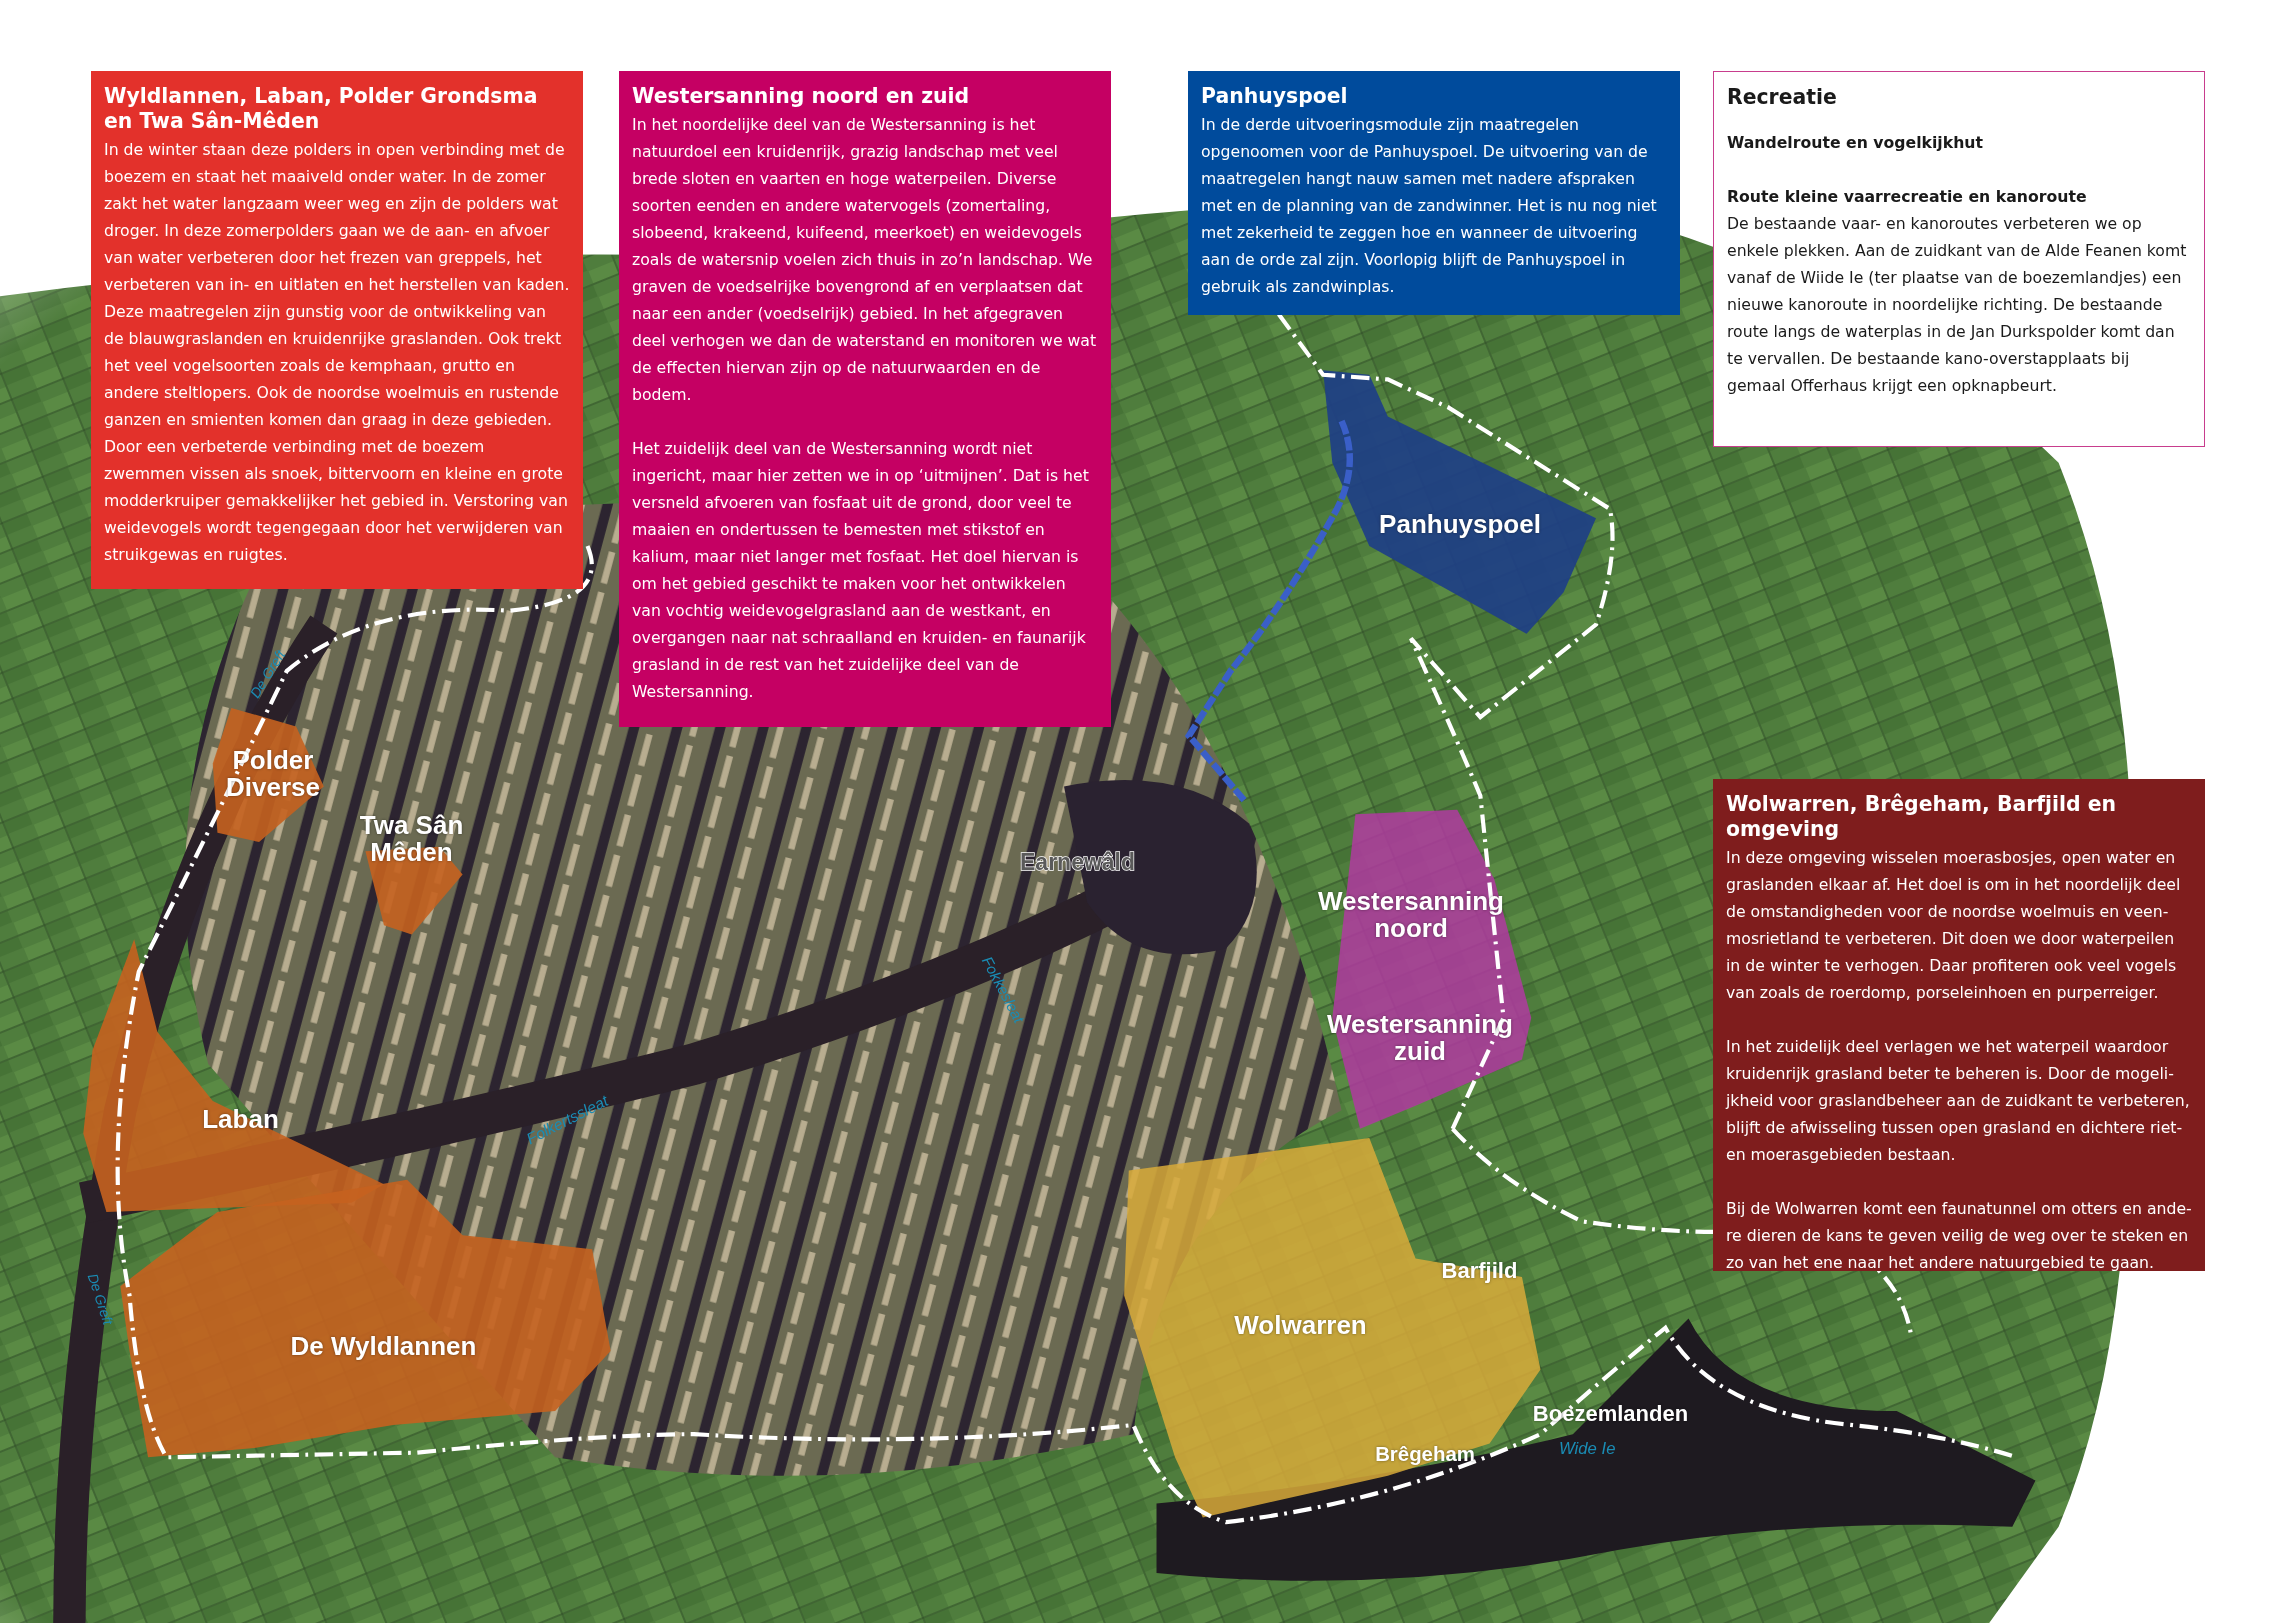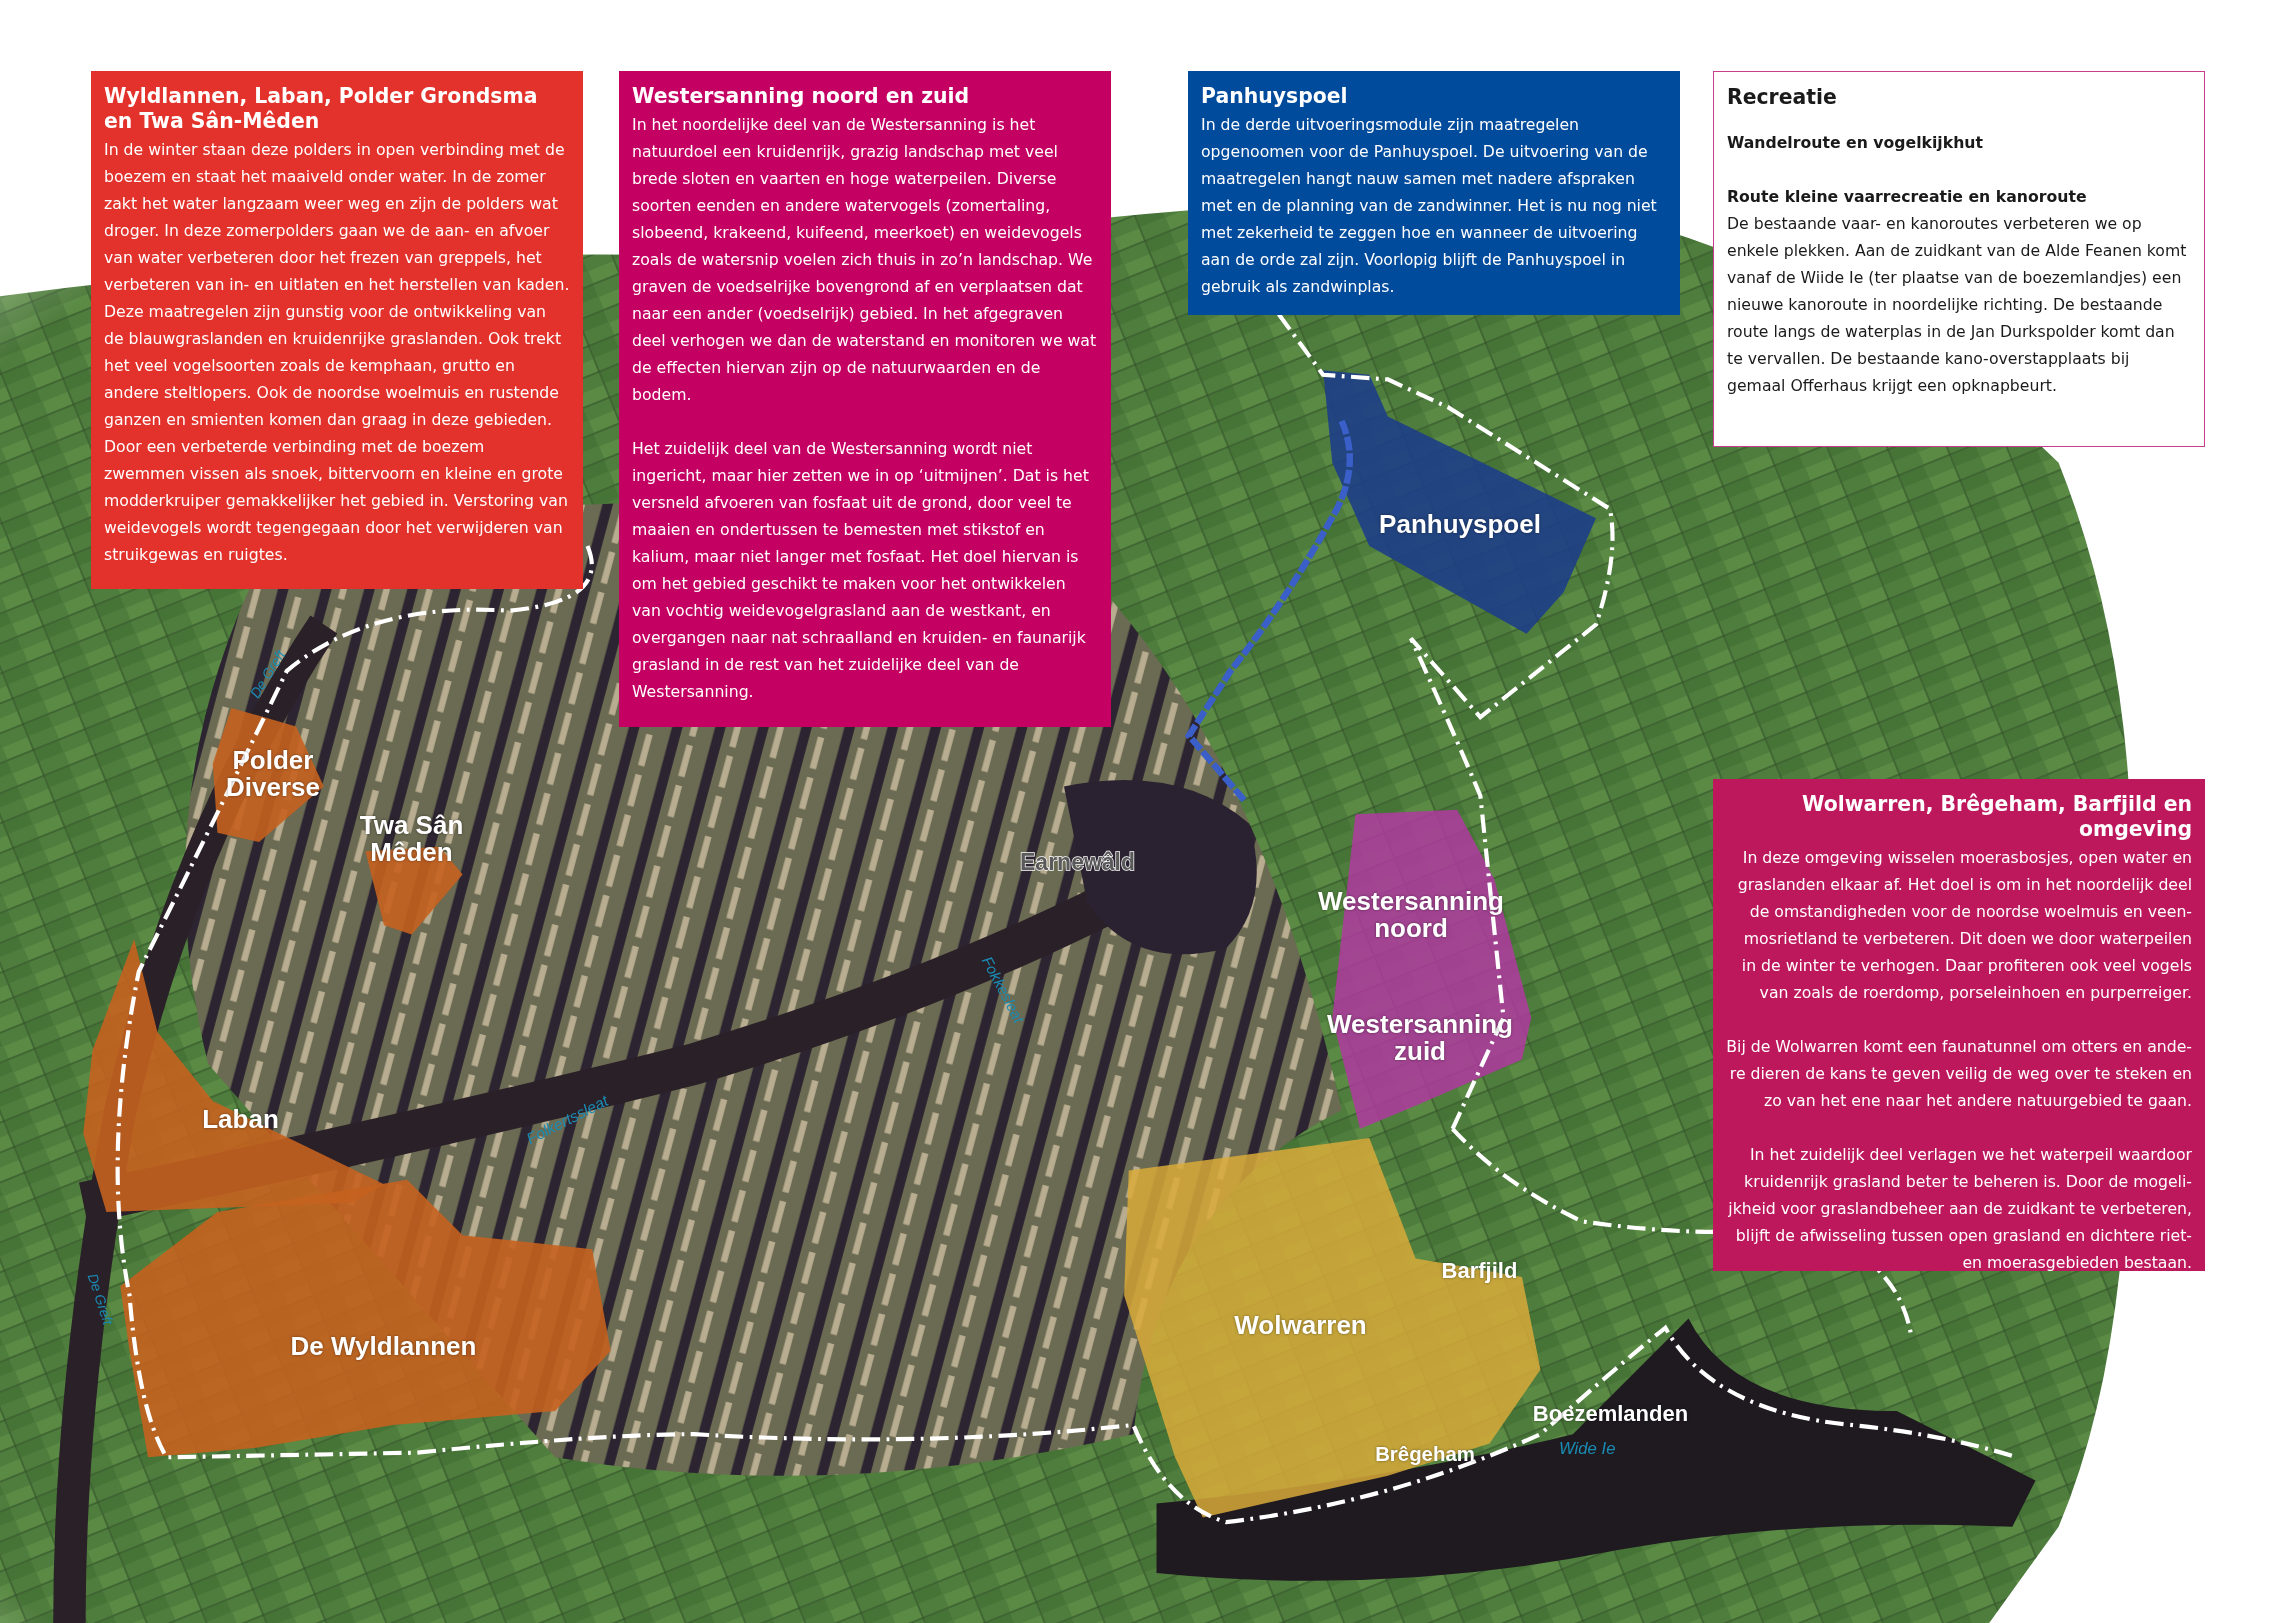--- a/index.html
+++ b/index.html
@@ -15,21 +15,21 @@
   .box h2 { margin:0 0 1.9px 0; font-size:20.4px; line-height:25px; font-weight:bold; }
   .box p { margin:0; font-size:15.7px; line-height:27px; }
   .box p + p { margin-top:27px; }
   .box h3 { margin:0; font-size:15.7px; line-height:27px; font-weight:bold; }
   .box-red { left:91px; top:71px; width:492px; height:518px; background:#e3312b; }
   .box-magenta { left:619px; top:71px; width:492px; height:656px; background:#c50063; }
   .box-blue { left:1188px; top:71px; width:492px; height:244px; background:#004b9c; }
   .box-white { left:1713px; top:71px; width:492px; height:376px; background:#ffffff; color:#1a1a1a; border:1.4px solid #c83d8d; }
   .box-white h2 { margin-bottom:18.5px; }
   .box-white .sec + .sec { margin-top:27px; }
-  .box-orange { left:1713px; top:779px; width:492px; height:492px; background:#be185d;text-align:right; }
+  .box-orange { left:1713px; top:779px; width:492px; height:492px; background:#7f1d1d; }
   .box-orange p { line-height:27px; }
   .lbl { position:absolute; color:#ffffff; font-weight:bold; font-family:"Liberation Sans", sans-serif; text-align:center; line-height:1.05; text-shadow:0 0 2.8px rgba(0,0,0,0.45); }
   .water { position:absolute; color:#1a8cb4; font-style:italic; font-family:"Liberation Sans", sans-serif; }
   .town { position:absolute; font-weight:bold; color:#5a5a5a; font-family:"Liberation Sans", sans-serif; -webkit-text-stroke:1.4px #ffffff; paint-order:stroke fill; }
 </style>
 </head>
 <body>
 
 <svg id="map" viewBox="0 0 4961 3508" xmlns="http://www.w3.org/2000/svg">
   <defs>
@@ -129,16 +129,16 @@
   </div>
   <div class="sec">
     <h3>Route kleine vaarrecreatie en kanoroute</h3>
     <p>De bestaande vaar- en kanoroutes verbeteren we op enkele plekken. Aan de zuidkant van de Alde Feanen komt vanaf de Wiide Ie (ter plaatse van de boezemlandjes) een nieuwe kanoroute in noordelijke richting. De bestaande route langs de waterplas in de Jan Durkspolder komt dan te vervallen. De bestaande kano-overstapplaats bij gemaal Offerhaus krijgt een opknapbeurt.</p>
   </div>
 </div>
 
 <div class="box box-orange">
   <h2>Wolwarren, Brêgeham, Barfjild en omgeving</h2>
   <p>In deze omgeving wisselen moerasbosjes, open water en graslanden elkaar af. Het doel is om in het noordelijk deel de omstandigheden voor de noordse woelmuis en veen-mosrietland te verbeteren. Dit doen we door waterpeilen in de winter te verhogen. Daar profiteren ook veel vogels van zoals de roerdomp, porseleinhoen en purperreiger.</p>
+  <p>In het zuidelijk deel verlagen we het waterpeil waardoor kruidenrijk grasland beter te beheren is. Door de mogeli-jkheid voor graslandbeheer aan de zuidkant te verbeteren, blijft de afwisseling tussen open grasland en dichtere riet- en moerasgebieden bestaan.</p>
   <p>Bij de Wolwarren komt een faunatunnel om otters en ande-re dieren de kans te geven veilig de weg over te steken en zo van het ene naar het andere natuurgebied te gaan.</p>
-  <p>In het zuidelijk deel verlagen we het waterpeil waardoor kruidenrijk grasland beter te beheren is. Door de mogeli-jkheid voor graslandbeheer aan de zuidkant te verbeteren, blijft de afwisseling tussen open grasland en dichtere riet- en moerasgebieden bestaan.</p>
 </div>
 
 
 </body></html>

